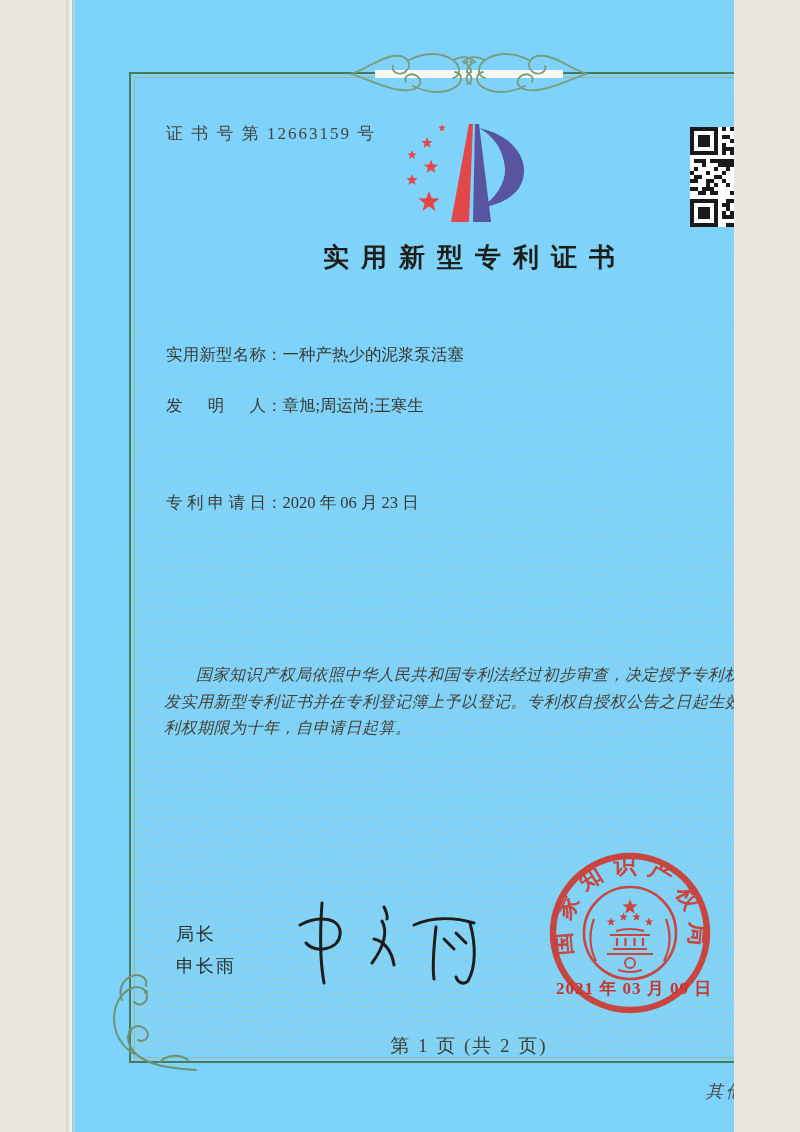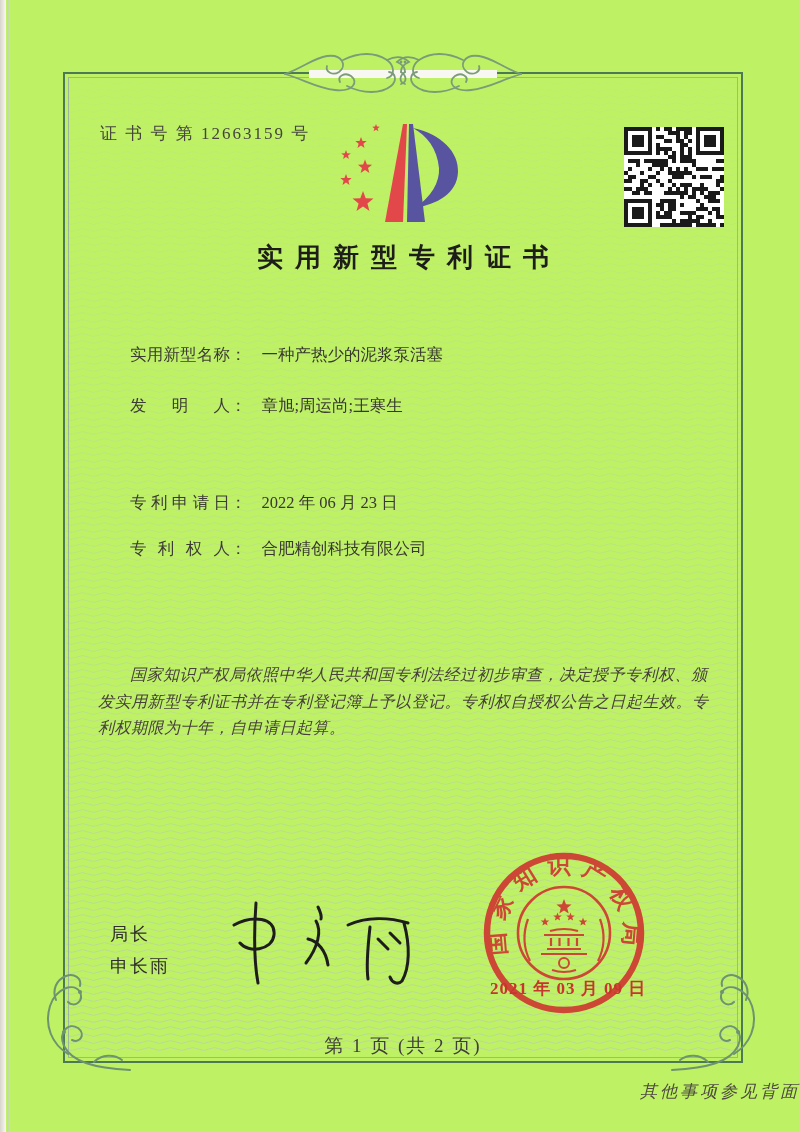--- a/index.html
+++ b/index.html
@@ -1,30 +1,30 @@
 <!DOCTYPE html>
 <html><head>
 <meta charset="utf-8">
 <style>
   html,body{margin:0;padding:0;background:#e9e7df;}
-  .page{position:relative;width:800px;height:1132px;margin:0 auto;background:#bef264;
+  .page{position:relative;width:668px;height:1132px;margin:0 auto;background:#7dd3fc;
         font-family:"Liberation Serif","DejaVu Serif",serif;color:#3a3a33;overflow:hidden;}
   .abs{position:absolute;}
   .edge-line{left:7px;top:0;width:2px;height:1132px;background:#c6d4c2;opacity:.75;}
   .gutter{left:0;top:0;width:6px;height:1132px;background:linear-gradient(90deg,#d8d5cb,#f8f7f1);}
   .cert{left:63px;top:72px;width:680px;height:991px;border:2px solid #4b7a55;box-sizing:border-box;}
   .cert-inner{position:absolute;left:3px;top:3px;right:3px;bottom:3px;border:1px solid #9cb79a;}
   .certno{left:100px;top:122px;font-size:17px;letter-spacing:2px;color:#45453e;}
   .title{left:63px;top:240px;width:680px;text-align:center;font-size:26px;font-weight:600;
          letter-spacing:12px;color:#1d1d1a;text-indent:12px;}
   .frow{left:100px;font-size:16.5px;white-space:nowrap;}
   .flabel{display:inline-block;width:100px;text-align:justify;text-align-last:justify;
-          vertical-align:top;color:#3c3c35;margin-left:30px;}
+          vertical-align:top;color:#3c3c35;}
   .fcolon{display:inline-block;vertical-align:top;color:#3c3c35;}
-  .fvalue{display:inline-block;margin-left:15px;vertical-align:top;color:#38382f;}
+  .fvalue{display:inline-block;margin-left:0;vertical-align:top;color:#38382f;}
   .fvalue.wrap{white-space:normal;width:498px;line-height:27px;}
   .grant2{position:absolute;left:355px;top:0;white-space:nowrap;}
   .grant2 .flabel{width:92px;}
   .paras{left:98px;top:662px;width:614px;font-size:16px;line-height:26.5px;font-style:italic;
          color:#46423a;letter-spacing:.5px;}
   .paras p{margin:0;text-indent:2em;}
   .issuer{left:110px;font-size:18px;letter-spacing:2px;color:#2e2e28;}
   .sig{left:218px;top:891px;}
   .seal{left:482px;top:851px;}
   .sealdate{left:490px;top:977px;width:160px;font-size:17px;font-weight:bold;color:#c8352c;
@@ -553,24 +553,21 @@
 
   <div class="abs title">实用新型专利证书</div>
 
   <div class="abs frow" style="top:344px">
     <span class="flabel">实用新型名称</span><span class="fcolon">：</span><span class="fvalue">一种产热少的泥浆泵活塞</span>
   </div>
   <div class="abs frow" style="top:395px">
     <span class="flabel">发明人</span><span class="fcolon">：</span><span class="fvalue">章旭;周运尚;王寒生</span>
   </div>
   <div class="abs frow" style="top:492px">
-    <span class="flabel">专利申请日</span><span class="fcolon">：</span><span class="fvalue">2022 年 06 月 23 日</span>
-  </div>
-  <div class="abs frow" style="top:538px">
-    <span class="flabel">专利权人</span><span class="fcolon">：</span><span class="fvalue">合肥精创科技有限公司</span>
+    <span class="flabel">专利申请日</span><span class="fcolon">：</span><span class="fvalue">2020 年 06 月 23 日</span>
   </div>
 
 
   <div class="abs paras">
     <p>国家知识产权局依照中华人民共和国专利法经过初步审查，决定授予专利权、颁发实用新型专利证书并在专利登记簿上予以登记。专利权自授权公告之日起生效。专利权期限为十年，自申请日起算。</p>
   </div>
 
   <div class="abs issuer" style="top:922px">局长</div>
   <div class="abs issuer" style="top:954px">申长雨</div>
 

